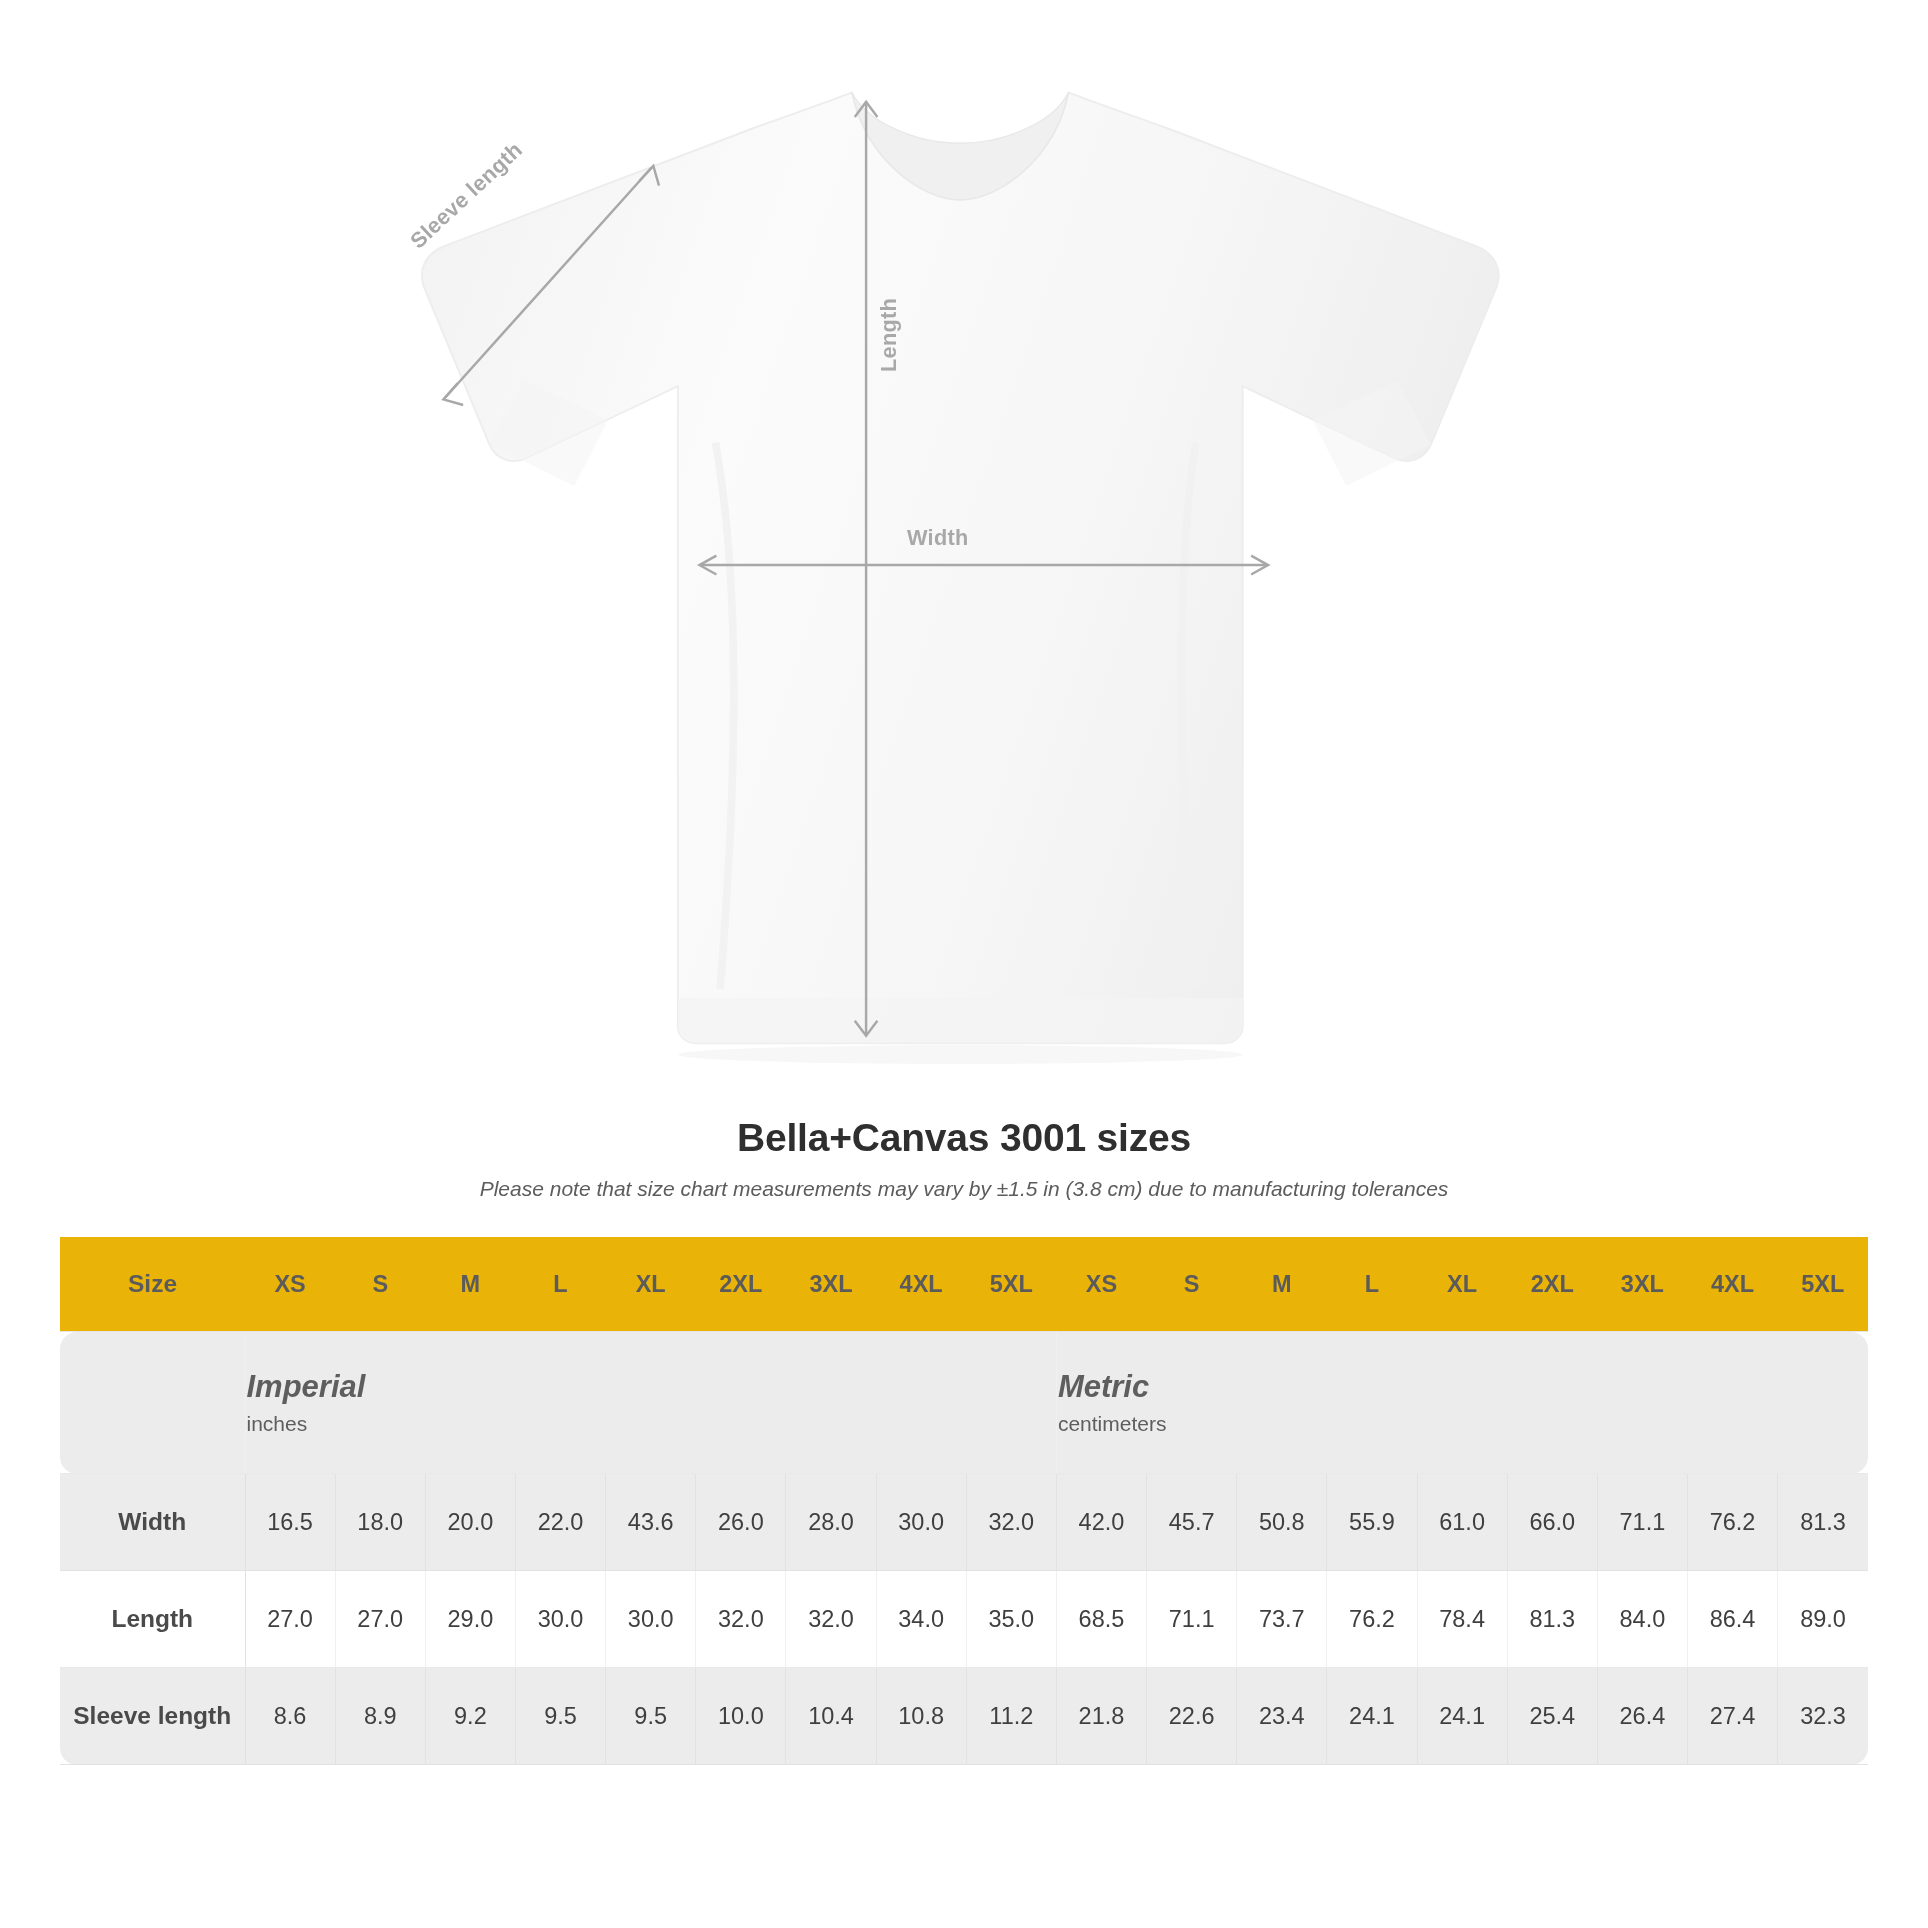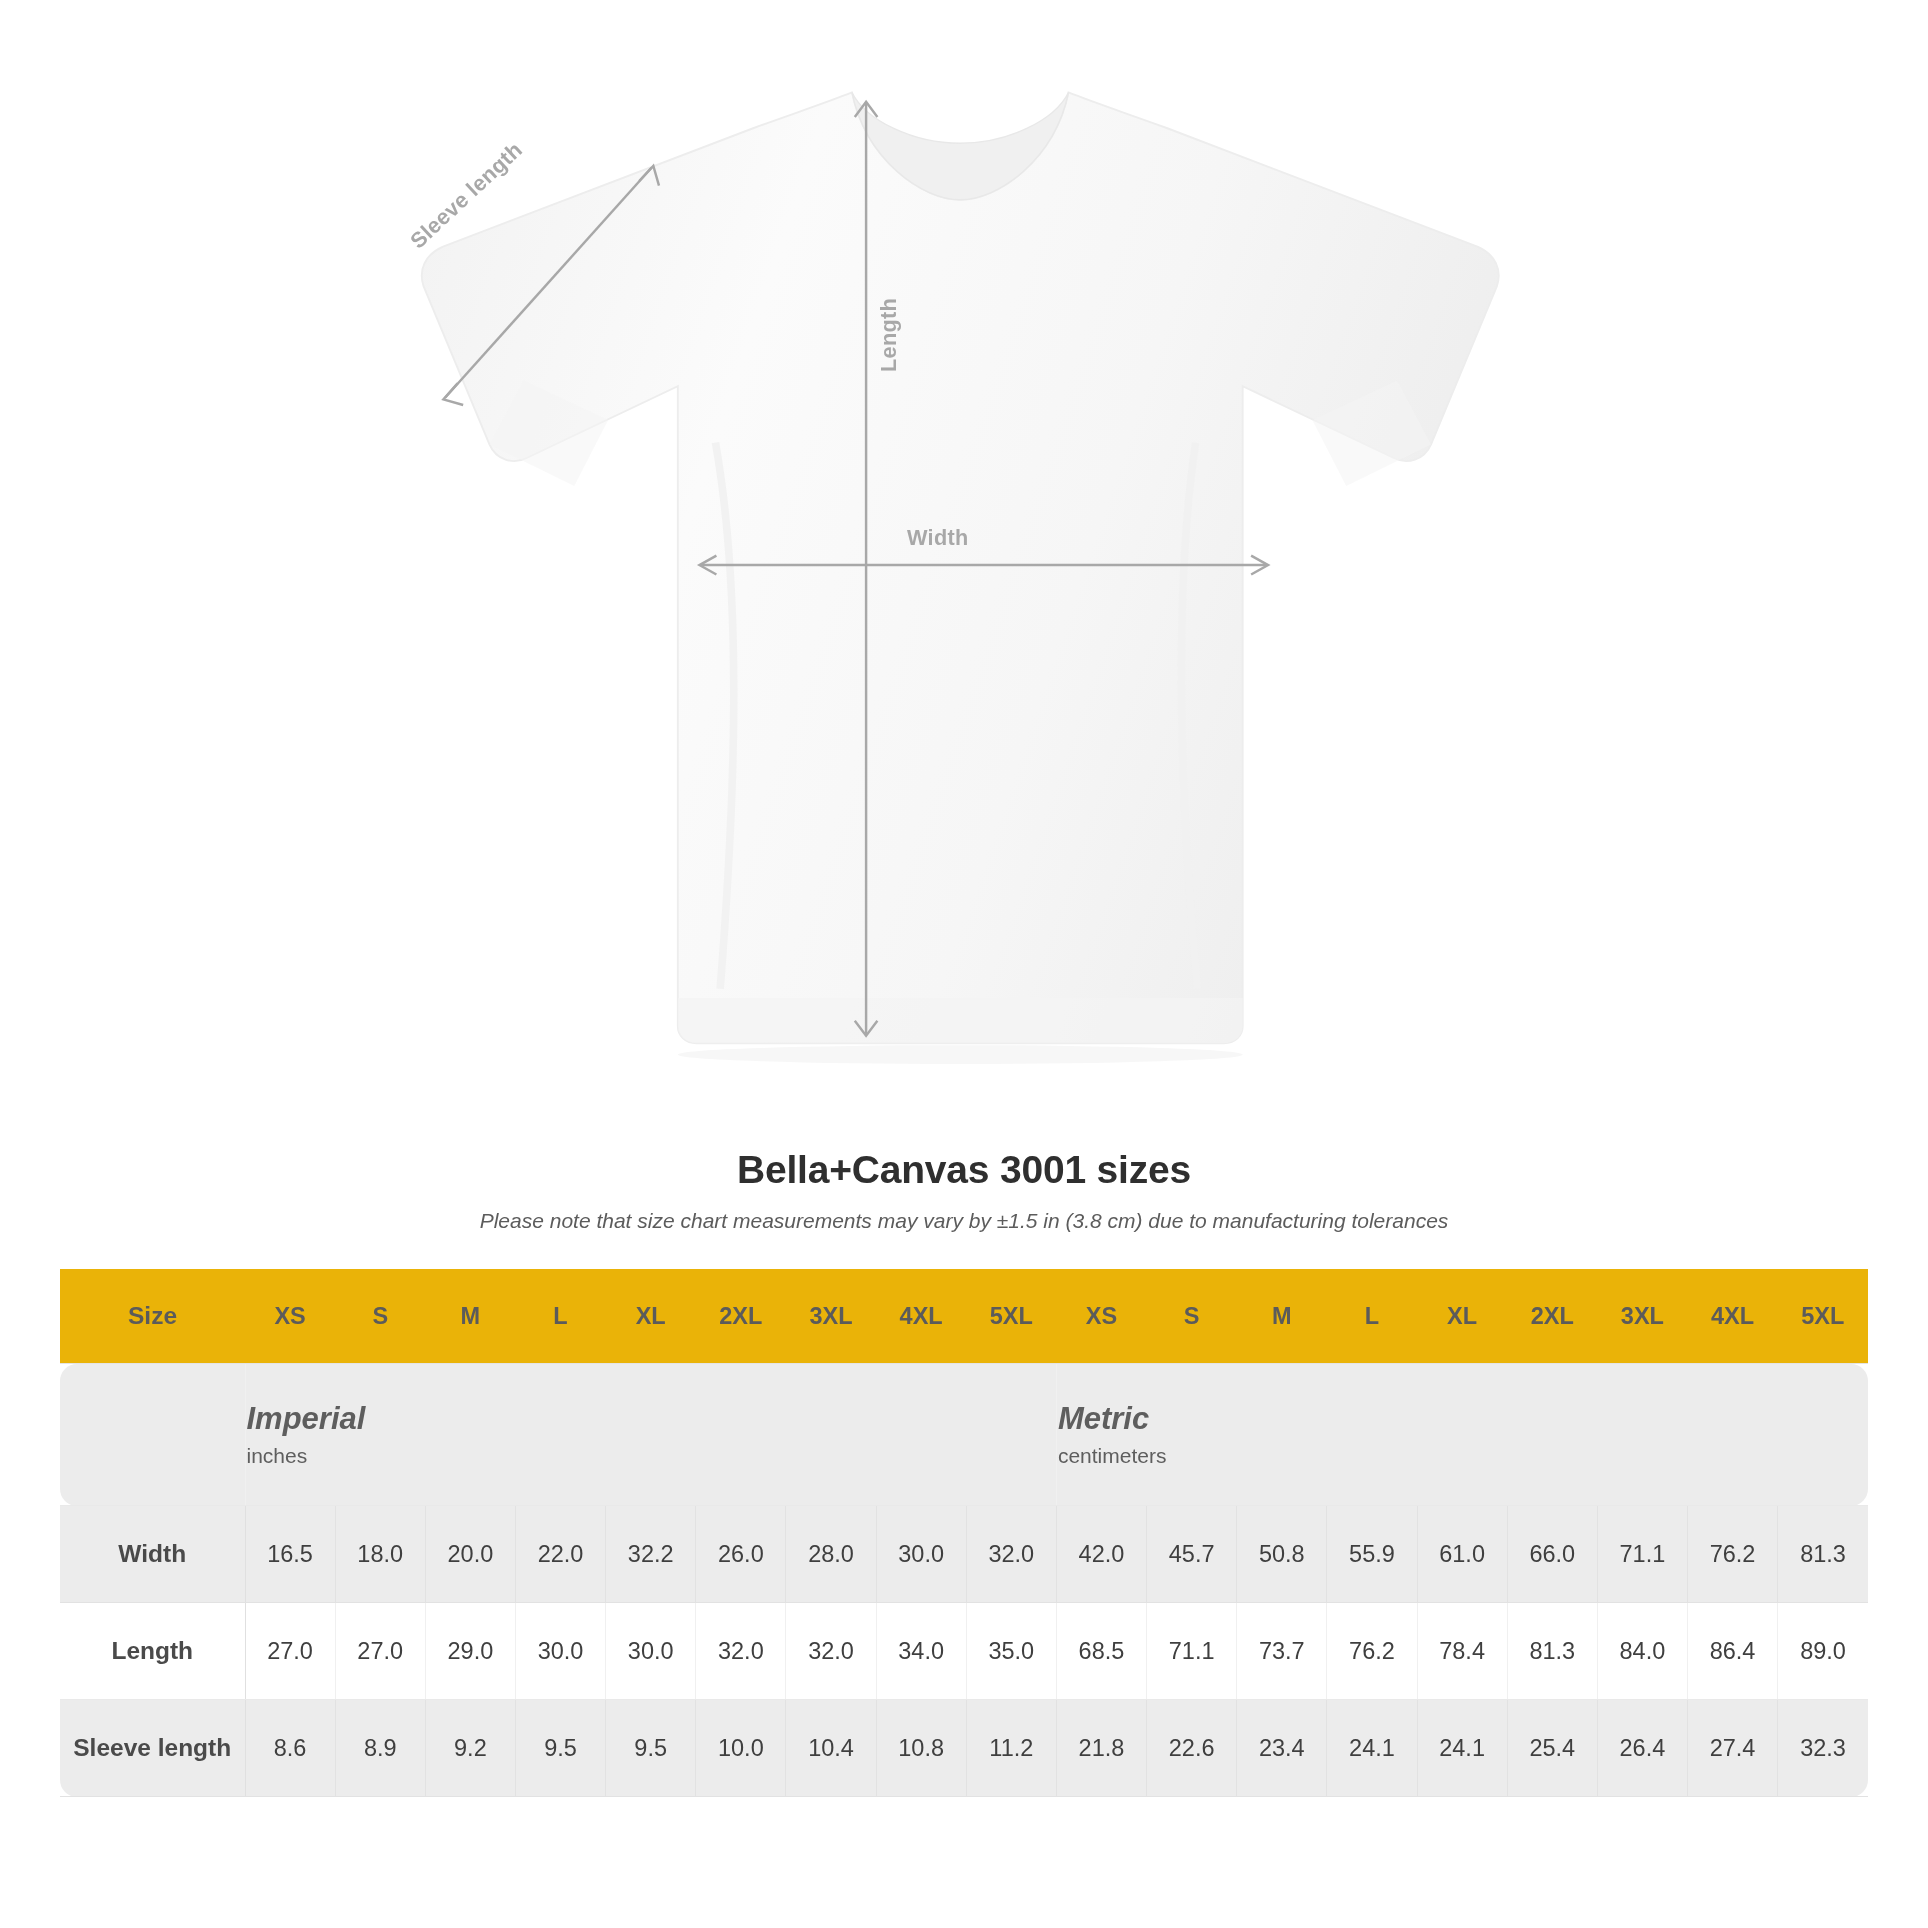--- a/index.html
+++ b/index.html
@@ -58,21 +58,20 @@
   }
   .label-width {
     left: 907px;
     top: 525px;
   }
 
   
   .title-block {
     width: 100%;
     text-align: center;
-    margin-top: 32px;
   }
   .chart-title {
     font-size: 39px;
     font-weight: bold;
     color: #2f2f2f;
     letter-spacing: -0.2px;
   }
   .chart-note {
     margin-top: 17px;
     font-size: 21px;
@@ -279,21 +278,21 @@
           <th>5XL</th>
         </tr>
       </thead>
       <tbody>
         <tr class="shaded">
           <td class="rowhead">Width</td>
           <td>16.5</td>
           <td>18.0</td>
           <td>20.0</td>
           <td>22.0</td>
-          <td>32.2</td>
+          <td>43.6</td>
           <td>26.0</td>
           <td>28.0</td>
           <td>30.0</td>
           <td>32.0</td>
           <td>42.0</td>
           <td>45.7</td>
           <td>50.8</td>
           <td>55.9</td>
           <td>61.0</td>
           <td>66.0</td>

